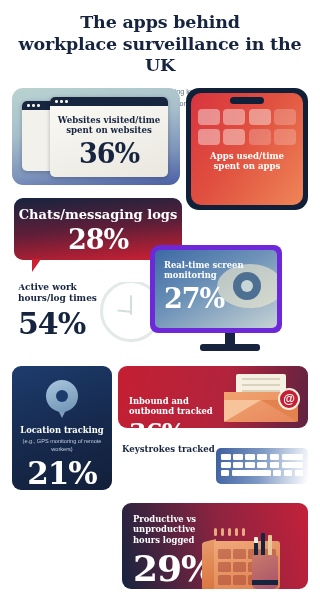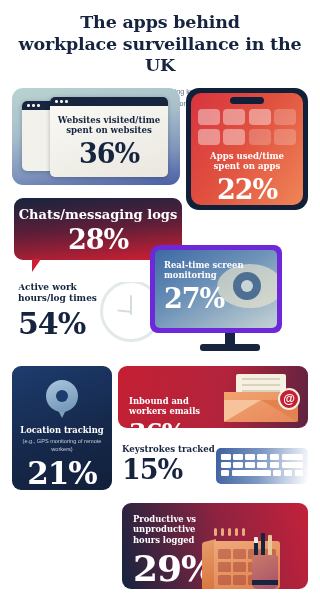--- a/index.html
+++ b/index.html
@@ -338,21 +338,20 @@
         <div class="app-ico"></div>
         <div class="app-ico"></div>
         <div class="app-ico dim"></div>
         <div class="app-ico dim"></div>
       </div>
       <div class="phone-txt">
         <div class="lbl">
           <span>Apps used/time</span><br>
           <span>spent on apps</span>
         </div>
-        <div class="pct">22%</div>
       </div>
     </div>
   </div>
 
   <div class="card" id="c-chats">
     <div class="lbl">Chats/messaging logs</div>
     <div class="pct">28%</div>
   </div>
   <div class="tail"></div>
 
@@ -389,42 +388,41 @@
     </div>
     <div class="lbl">Location tracking</div>
     <div class="sub">(e.g., GPS monitoring of remote workers)</div>
     <div class="pct">21%</div>
   </div>
 
   <div class="card" id="c-emails">
     <div class="txt">
       <div class="lbl">
         <span>Inbound and</span><br>
-        <span>workers emails</span>
+        <span>outbound tracked</span>
       </div>
       <div class="pct">36%</div>
     </div>
     <div class="envelope">
       <div class="env-letter">
           <i></i>
           <i></i>
           <i></i>
           <i></i>
           <i></i>
         </div>
       <div class="env-body"></div>
       <div class="env-flap"></div>
       <div class="at-badge">@</div>
     </div>
   </div>
 
   <div class="card" id="c-keys">
     <div class="txt">
       <div class="lbl">Keystrokes tracked</div>
-      <div class="pct">15%</div>
     </div>
     <div class="keyboard">
       <div class="krow">
           <span></span>
           <span></span>
           <span></span>
           <span></span>
           <span></span>
           <span class="w2"></span>
         </div>

